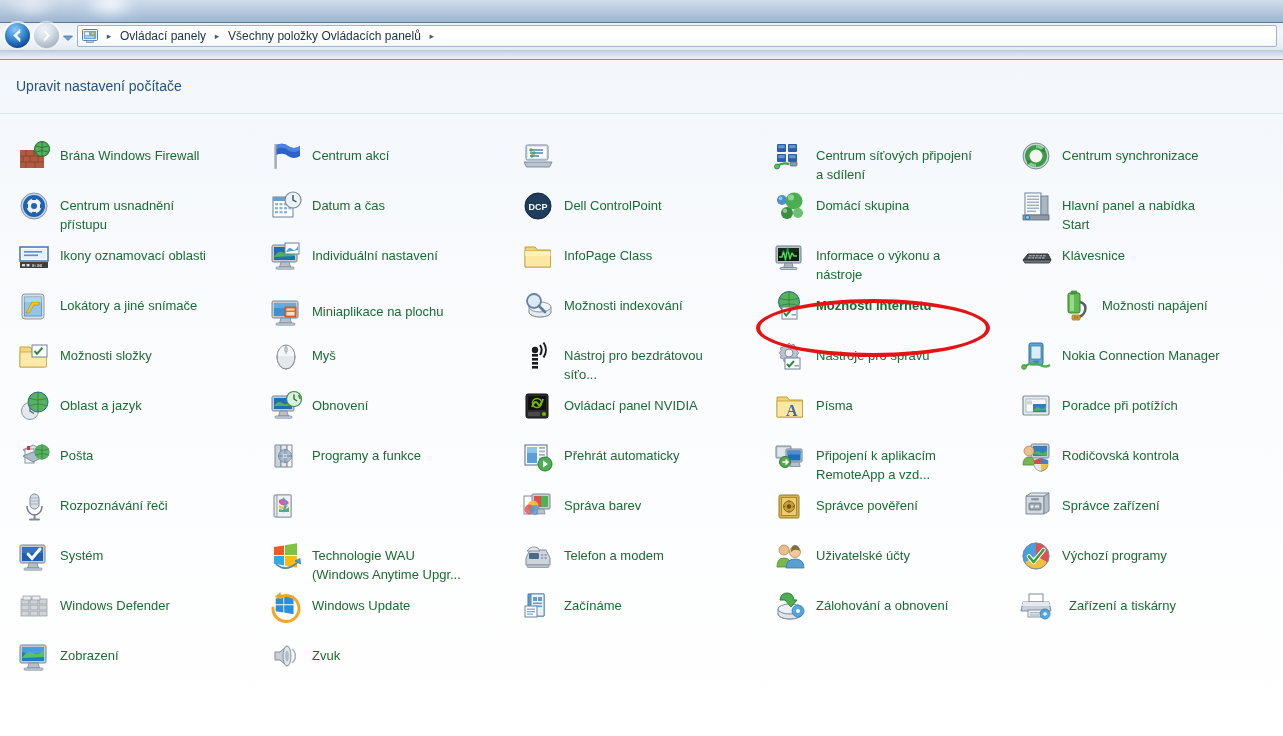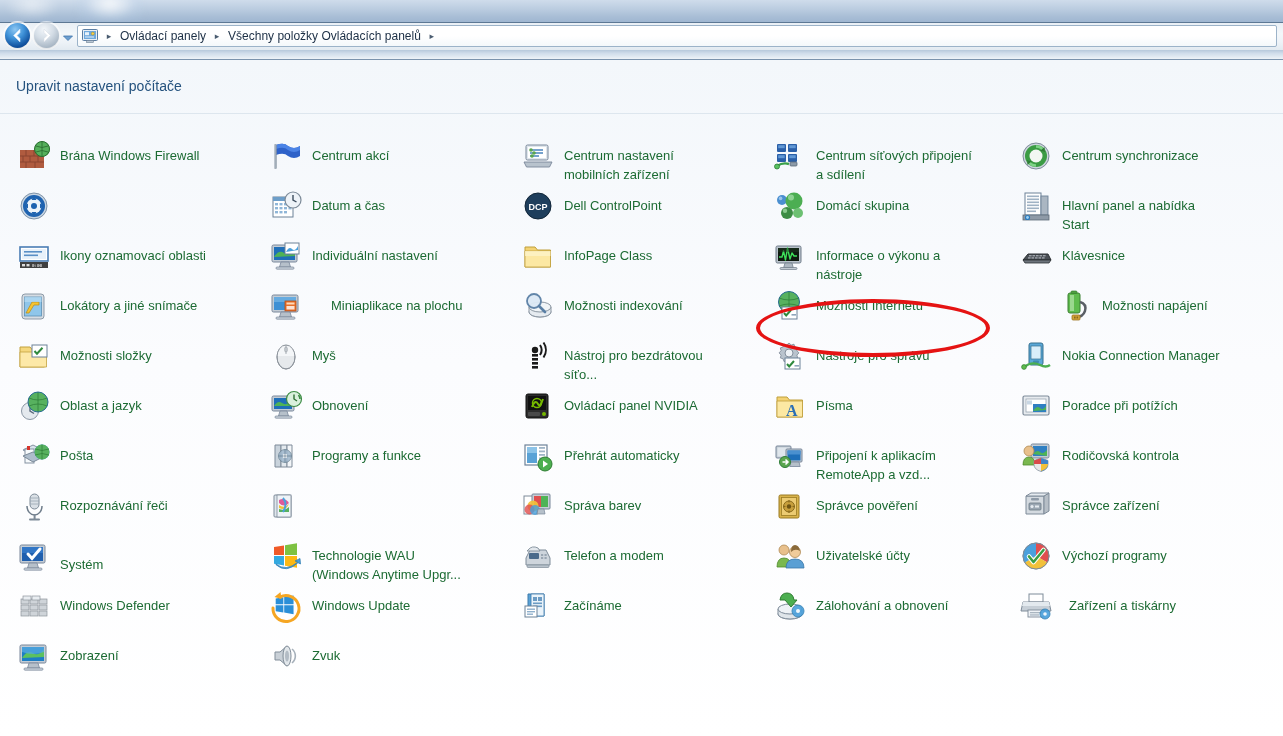--- a/index.html
+++ b/index.html
@@ -267,20 +267,21 @@
     <circle cx="16" cy="16" r="7.5" fill="#eef4fa"></circle>
     <circle cx="16" cy="16" r="3" fill="#1f63b0"></circle>
     <g fill="#1f63b0">
               <path d="M16 6 l2.5 4 h-5 z"></path>
               <path d="M16 26 l2.5 -4 h-5 z"></path>
     <path d="M6 16 l4 -2.5 v5 z"></path>
               <path d="M26 16 l-4 -2.5 v5 z"></path>
             </g>
           </svg>
         </span>
+        <span class="cp-label">Centrum usnadnění přístupu</span>
       </div>
       <div class="cp-item" style="left: 16px; top: 100px;">
         <span class="cp-ico">
           <svg width="34" height="34" viewBox="0 0 34 34">
     <rect x="2" y="7" width="28" height="14" fill="#ffffff" stroke="#4a7db5" stroke-width="1.6"></rect>
     <rect x="4" y="9" width="24" height="10" fill="#e8f1fa"></rect>
     <g fill="#5a8fc6">
               <rect x="6" y="11" width="18" height="1.6"></rect>
               <rect x="6" y="14.5" width="14" height="1.6"></rect>
             </g>
@@ -352,21 +353,21 @@
               <line x1="12" y1="11" x2="21" y2="11"></line>
               <line x1="12" y1="14" x2="21" y2="14"></line>
             </g>
     <path d="M9 16 a7.5 9 0 0 0 15 0" stroke="#6f7d8b" stroke-width="1.5" fill="none"></path>
     <rect x="15.6" y="24" width="2" height="5" fill="#7d8a97"></rect>
     <rect x="11" y="28.5" width="11" height="2" rx="1" fill="#7d8a97"></rect>
           </svg>
         </span>
         <span class="cp-label">Rozpoznávání řeči</span>
       </div>
-      <div class="cp-item" style="left: 16px; top: 400px; align-items: flex-end;">
+      <div class="cp-item" style="left: 16px; top: 400px;">
         <span class="cp-ico">
           <svg width="34" height="34" viewBox="0 0 34 34">
     <rect x="2" y="5" width="25" height="18" rx="1.5" fill="#c3ccd5" stroke="#79879a" stroke-width="1"></rect>
     <rect x="4" y="7" width="21" height="14" fill="#1f5fae"></rect>
     <rect x="4" y="7" width="21" height="6" fill="#3e85d6" opacity="0.6"></rect>
     <path d="M10 14 l4 4.5 l8 -9.5" stroke="#ffffff" stroke-width="3" fill="none" stroke-linecap="round"></path>
     <path d="M11 23 h8 l1.5 5 h-11 z" fill="#b6c0ca" stroke="#79879a" stroke-width="0.8"></path>
     <rect x="6" y="28" width="18" height="2.2" rx="1" fill="#c9d2da" stroke="#79879a" stroke-width="0.7"></rect>
           </svg>
         </span>
@@ -449,21 +450,21 @@
     <rect x="4" y="7" width="21" height="13" fill="#1f6fb8"></rect>
     <path d="M4 17 q5 -8 10 -4 q5 4 11 -3 v6 z" fill="#4fb356"></path>
     <rect x="15" y="3" width="14" height="11" fill="#ffffff" stroke="#6d8298" stroke-width="1"></rect>
     <path d="M16 12 q3 -6 6 -3 q3 3 6 -3 v4 z" fill="#4aa0dc"></path>
     <path d="M11 22 h8 l1.5 5 h-11 z" fill="#b6c0ca" stroke="#79879a" stroke-width="0.8"></path>
     <rect x="6" y="27" width="18" height="2.2" rx="1" fill="#c9d2da" stroke="#79879a" stroke-width="0.7"></rect>
           </svg>
         </span>
         <span class="cp-label">Individuální nastavení</span>
       </div>
-      <div class="cp-item" style="left: 268px; top: 150px; gap: 19px;">
+      <div class="cp-item" style="left: 268px; top: 156px;">
         <span class="cp-ico">
           <svg width="34" height="34" viewBox="0 0 34 34">
     <rect x="2" y="5" width="26" height="17" rx="1.5" fill="#c3ccd5" stroke="#79879a" stroke-width="1"></rect>
     <rect x="4" y="7" width="22" height="13" fill="#3e90d4"></rect>
     <rect x="4" y="7" width="22" height="5" fill="#66abe0"></rect>
     <rect x="15" y="11" width="11" height="10" fill="#e86f2a" stroke="#b54f18" stroke-width="0.8"></rect>
     <rect x="16.5" y="12.5" width="8" height="2" fill="#ffd9b8"></rect>
     <rect x="16.5" y="16" width="8" height="3.5" fill="#ffffff" opacity="0.8"></rect>
     <path d="M11 22 h9 l1.5 5 h-12 z" fill="#b6c0ca" stroke="#79879a" stroke-width="0.8"></path>
     <rect x="6" y="27" width="19" height="2.2" rx="1" fill="#c9d2da" stroke="#79879a" stroke-width="0.7"></rect>
@@ -574,21 +575,20 @@
               <line x1="8" y1="16" x2="17" y2="16"></line>
             </g>
     <g fill="#5aa64f">
               <circle cx="9" cy="10" r="1.8"></circle>
               <circle cx="12" cy="13" r="1.8"></circle>
               <circle cx="10" cy="16" r="1.8"></circle>
             </g>
     <path d="M2 22 h28 l-2.5 5 h-23 z" fill="#b8c3cd" stroke="#79879a" stroke-width="0.9"></path>
           </svg>
         </span>
-        <span class="cp-label">Centrum nastavení mobilních zařízení</span>
       </div>
       <div class="cp-item" style="left: 520px; top: 50px;">
         <span class="cp-ico">
           <svg width="34" height="34" viewBox="0 0 34 34">
     <circle cx="16" cy="16" r="13" fill="#1e3e5c"></circle>
     <circle cx="16" cy="16" r="13" fill="none" stroke="#0f2437" stroke-width="1"></circle>
     <text x="16" y="19.5" font-size="9" font-weight="bold" fill="#ffffff" text-anchor="middle" font-family="sans-serif">DCP</text>
           </svg>
         </span>
         <span class="cp-label">Dell ControlPoint</span>
@@ -756,21 +756,21 @@
     <rect x="2" y="6" width="25" height="17" rx="1.5" fill="#b9c2cb" stroke="#707d8a" stroke-width="1"></rect>
     <rect x="4" y="8" width="21" height="13" fill="#0f1a10"></rect>
     <path d="M5 17 l3 0 l1.5 -6 l2 9 l2 -12 l2.5 11 l2 -6 l2 3 l3 0" stroke="#3ee05a" stroke-width="1.4" fill="none" stroke-linejoin="round"></path>
     <rect x="4" y="8" width="21" height="4" fill="#1d3a22" opacity="0.5"></rect>
     <path d="M11 23 h7 l1.2 4.5 h-9.5 z" fill="#adb7c1" stroke="#707d8a" stroke-width="0.8"></path>
     <rect x="6" y="27.5" width="17" height="2" rx="1" fill="#c2cad2" stroke="#707d8a" stroke-width="0.7"></rect>
           </svg>
         </span>
         <span class="cp-label">Informace o výkonu a nástroje</span>
       </div>
-      <div class="cp-item" style="left: 772px; top: 150px;">
+      <div class="cp-item" style="left: 772px; top: 150px; font-weight: bold;">
         <span class="cp-ico">
           <svg width="34" height="34" viewBox="0 0 34 34">
     <circle cx="15" cy="12" r="10.5" fill="#4aa0dc"></circle>
     <path d="M4.5 12 a10.5 10.5 0 0 1 21 0 a10.5 10.5 0 0 1 -21 0" fill="#57b15f"></path>
     <path d="M5 8 q10 4 20 0 M5 16 q10 -4 20 0 M15 1.5 v21" stroke="#2d7d38" stroke-width="1" fill="none" opacity="0.75"></path>
     <circle cx="15" cy="12" r="10.5" fill="none" stroke="#2a6e8f" stroke-width="1"></circle>
     <rect x="8" y="17" width="15" height="12" fill="#ffffff" stroke="#6d8298" stroke-width="1"></rect>
     <path d="M10 23 l2.2 2.5 l4.8 -5.5" stroke="#2f8a3e" stroke-width="2" fill="none"></path>
     <rect x="17.5" y="24" width="4.5" height="1.6" fill="#8fa6bb"></rect>
           </svg>

